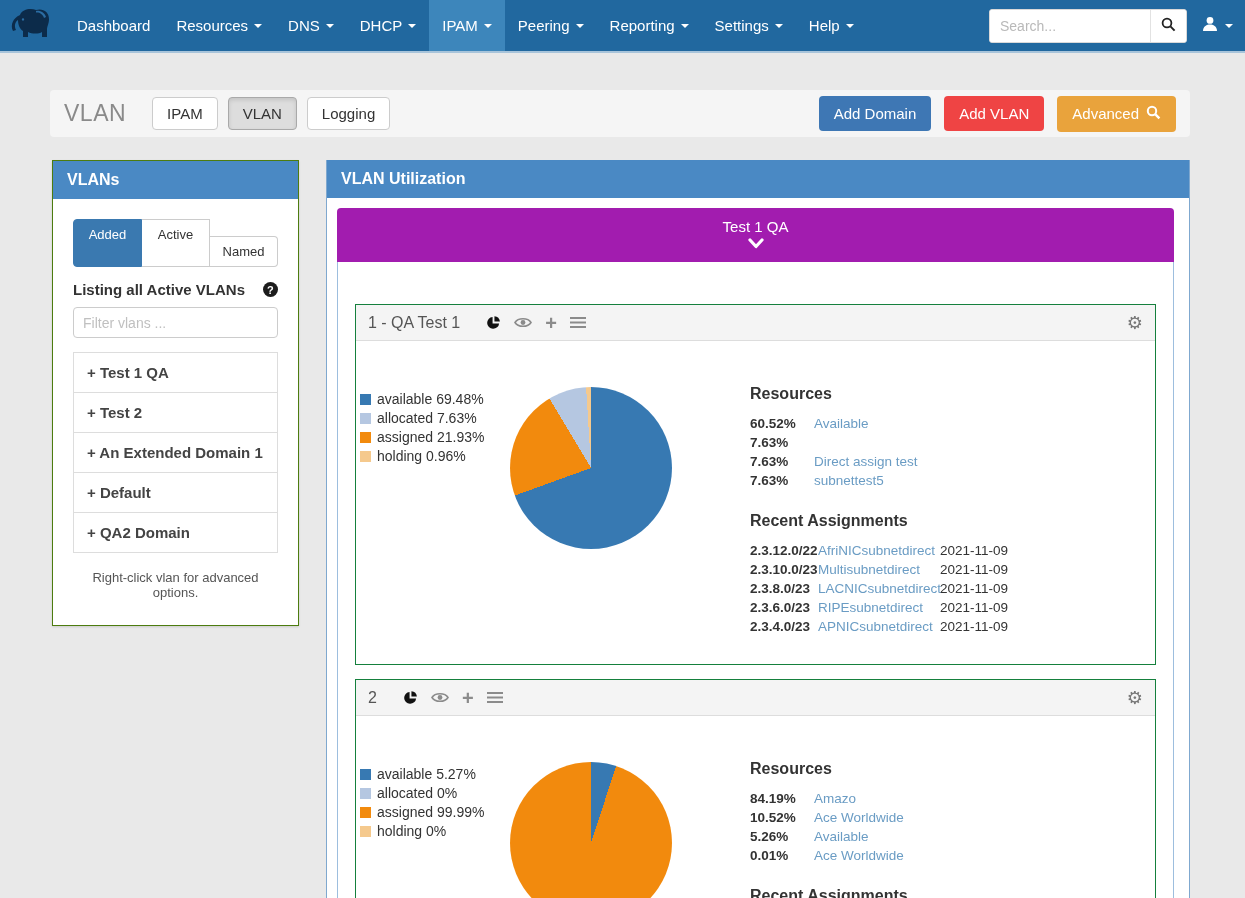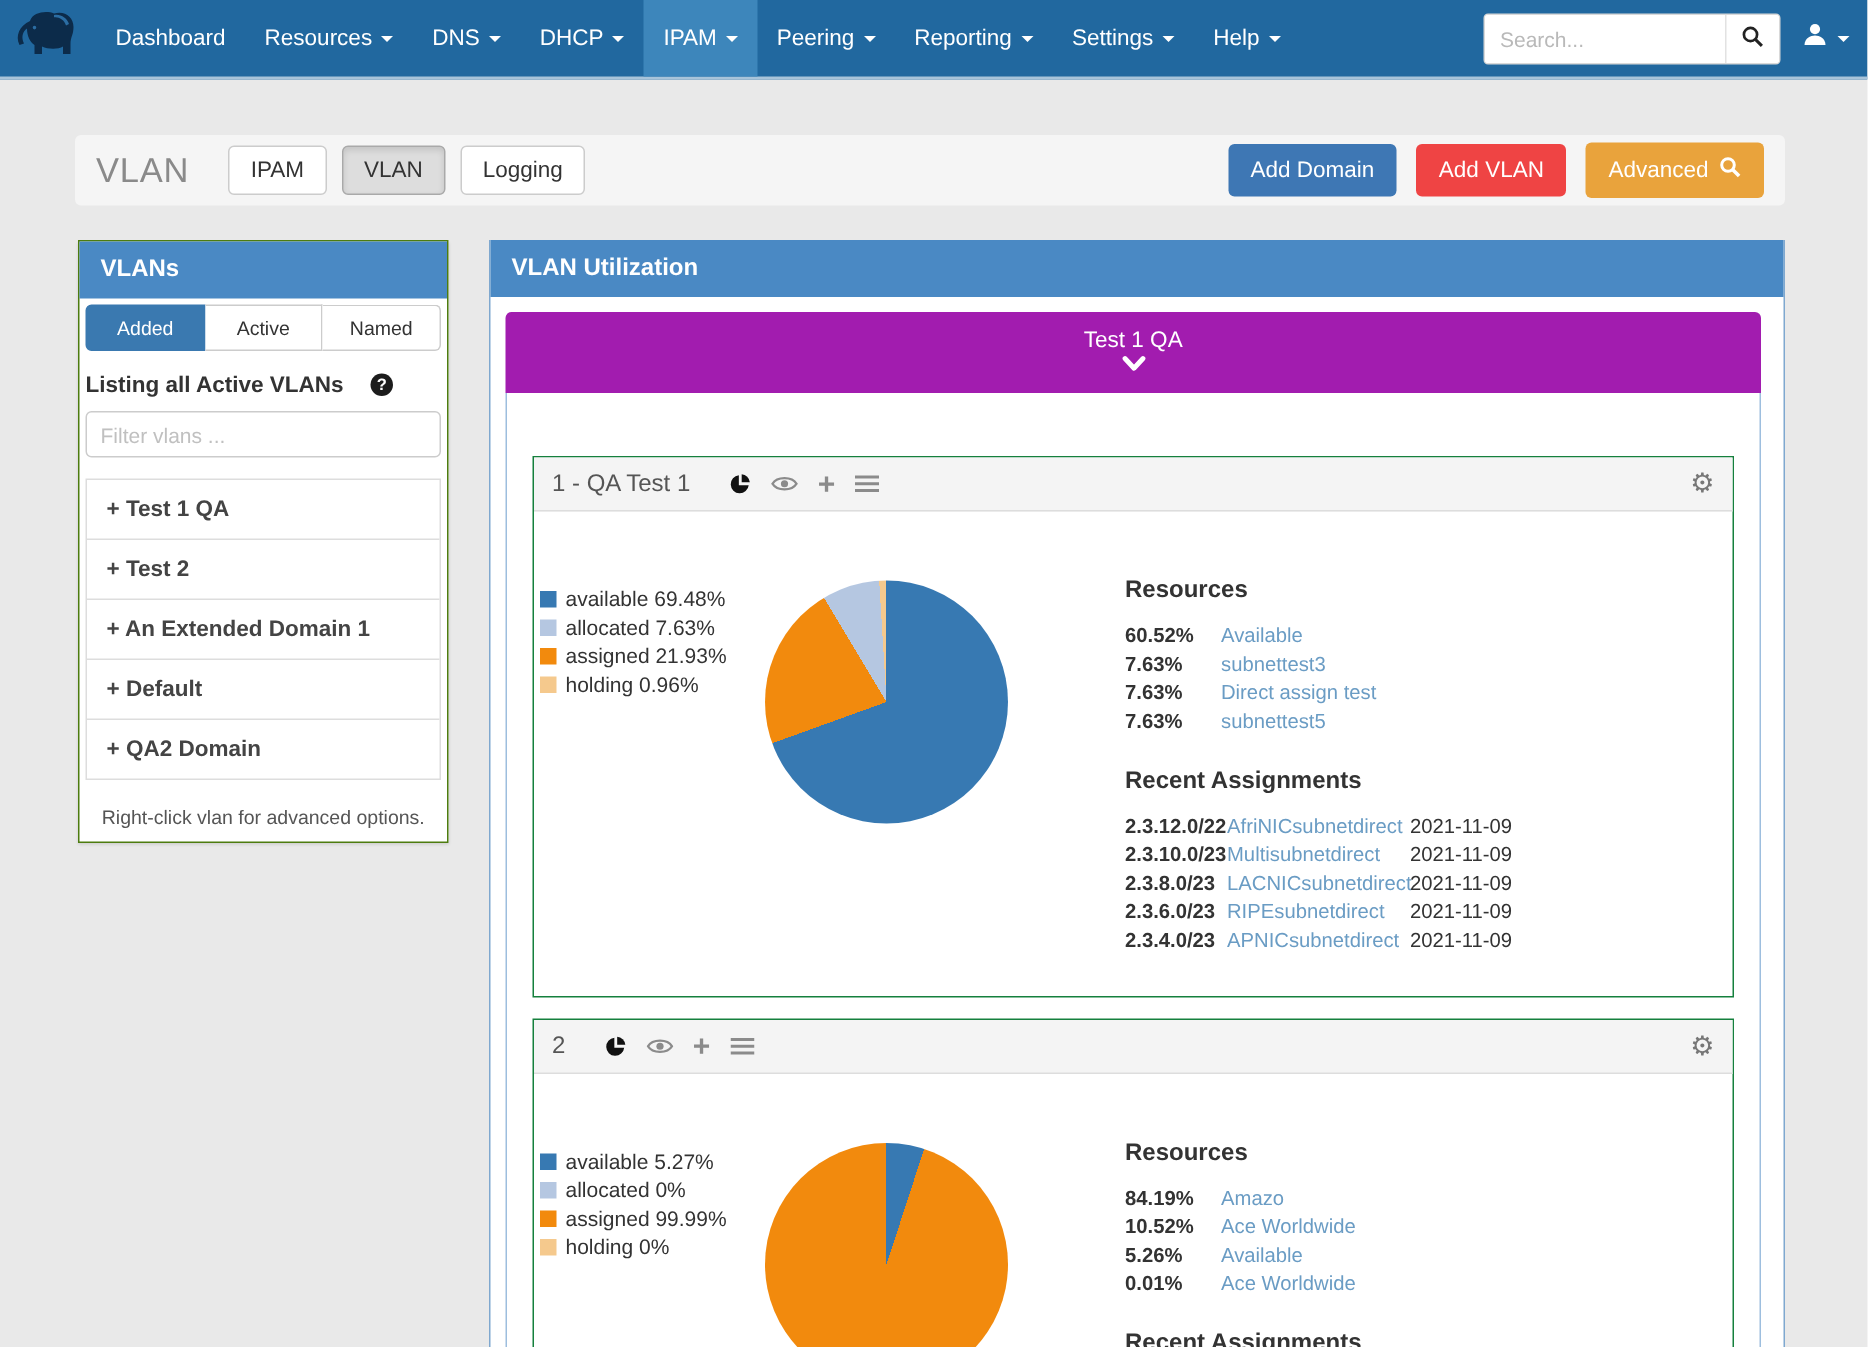--- a/index.html
+++ b/index.html
@@ -27,25 +27,25 @@
   .view-btn.active { background:#ddd; border-color:#a9a9a9; box-shadow:inset 0 2px 4px rgba(0,0,0,.12); }
   .band-spacer { flex:1; }
   .action-btn { border:none; border-radius:4px; padding:9px 15px; color:#fff; font-size:15px; margin-left:13px; cursor:pointer; display:flex; align-items:center; gap:7px; font-family:"Liberation Sans",sans-serif; }
 
   
   .columns { display:flex; align-items:flex-start; margin:23px 55px 0 52px; }
 
   
   .vlans-panel { width:266px; background:#fff; border:1px solid #4d7c0f; box-shadow:0 1px 2px rgba(0,0,0,.12); }
   .panel-hd { background:#4a89c4; color:#fff; font-size:16px; font-weight:bold; padding:10px 14px; }
-  .vlans-body { padding:4px; }
+  .vlans-body { padding:20px; }
   .tab-group { display:flex; }
   .tab { flex:1; text-align:center; font-size:13px; padding:7px 0; background:#fff; border:1px solid #ccc; border-left-width:0; color:#333; cursor:pointer; }
   .tab:first-child { border-left-width:1px; border-radius:4px 0 0 4px; }
-  .tab:last-child { border-radius:0 4px 4px 0; }
+  .tab:last-child { border-radius:0 4px 4px 0;margin-top:17px; }
   .tab.active { background:#3a79b0; border-color:#3a79b0; color:#fff; }
   .listing-label { font-size:15px; font-weight:bold; margin:14px 0 9px; display:flex; align-items:center; gap:18px; }
   .q-icon { width:15px; height:15px; border-radius:50%; background:#1c1c1c; color:#fff; font-size:11px; font-weight:bold; display:inline-flex; align-items:center; justify-content:center; }
   .filter-input { width:100%; height:31px; border:1px solid #ccc; border-radius:4px; padding:0 9px; font-size:14px; color:#333; font-family:"Liberation Sans",sans-serif; }
   .filter-input::placeholder { color:#c0c0c0; }
   .vlan-list { margin-top:14px; border:1px solid #ddd; list-style:none; }
   .vlan-item { padding:11px 13px; font-size:15px; font-weight:bold; color:#444; border-bottom:1px solid #ddd; cursor:pointer; }
   .vlan-item:last-child { border-bottom:none; }
   .footnote { text-align:center; font-size:13px; color:#555; margin:17px 0 5px; }
 
@@ -255,21 +255,20 @@
             </div>
             <div class="pie" style="background: conic-gradient(rgb(55, 121, 178) 0deg, rgb(55, 121, 178) 250.128deg, rgb(242, 138, 13) 250.128deg, rgb(242, 138, 13) 329.076deg, rgb(181, 199, 225) 329.076deg, rgb(181, 199, 225) 356.544deg, rgb(245, 201, 141) 356.544deg, rgb(245, 201, 141) 360deg);"></div>
             <div class="detail-col">
               <div class="detail-hd">Resources</div>
               <div class="res-row">
                   <span class="pct">60.52%</span>
                   <span class="res-link">Available</span>
                 </div>
               <div class="res-row">
                   <span class="pct">7.63%</span>
-                  <span class="res-link">subnettest3</span>
                 </div>
               <div class="res-row">
                   <span class="pct">7.63%</span>
                   <span class="res-link">Direct assign test</span>
                 </div>
               <div class="res-row">
                   <span class="pct">7.63%</span>
                   <span class="res-link">subnettest5</span>
                 </div>
               <div class="detail-hd ra-title">Recent Assignments</div>

